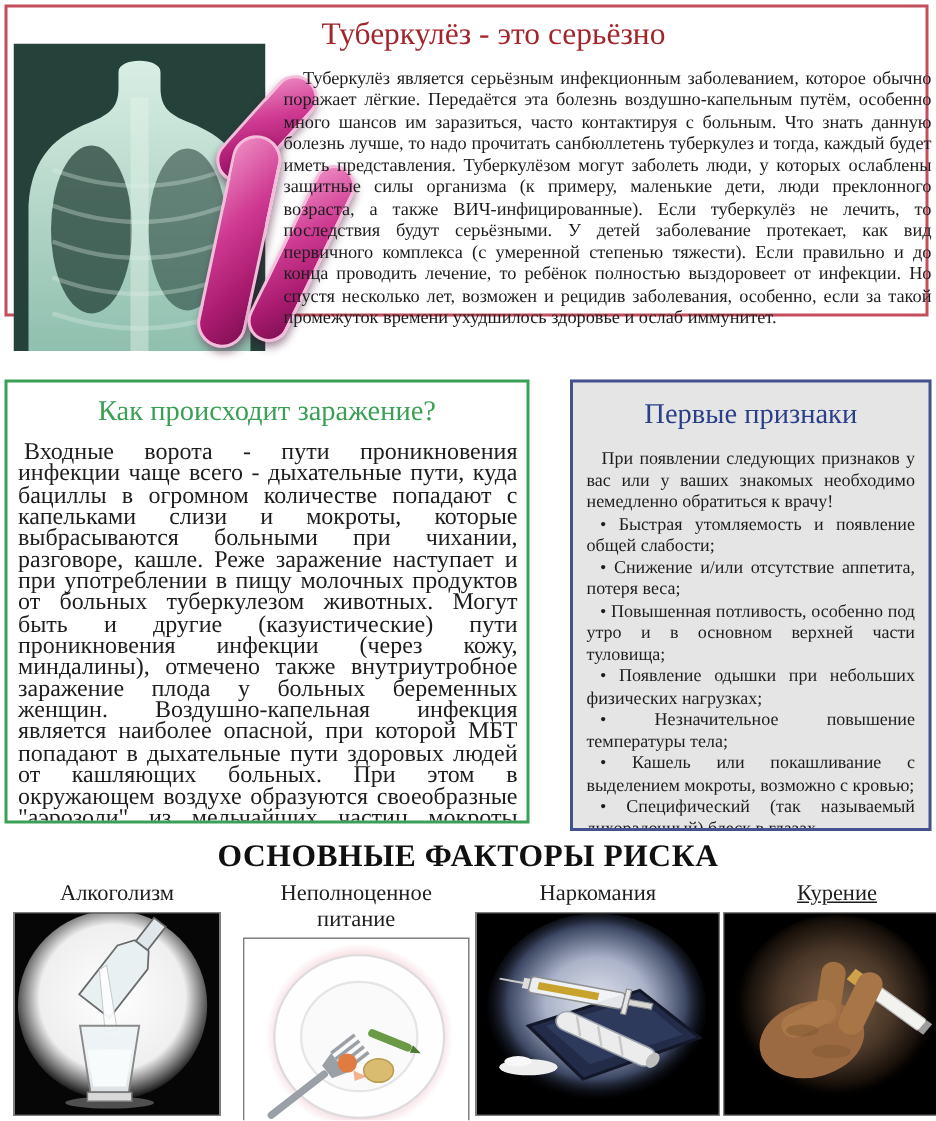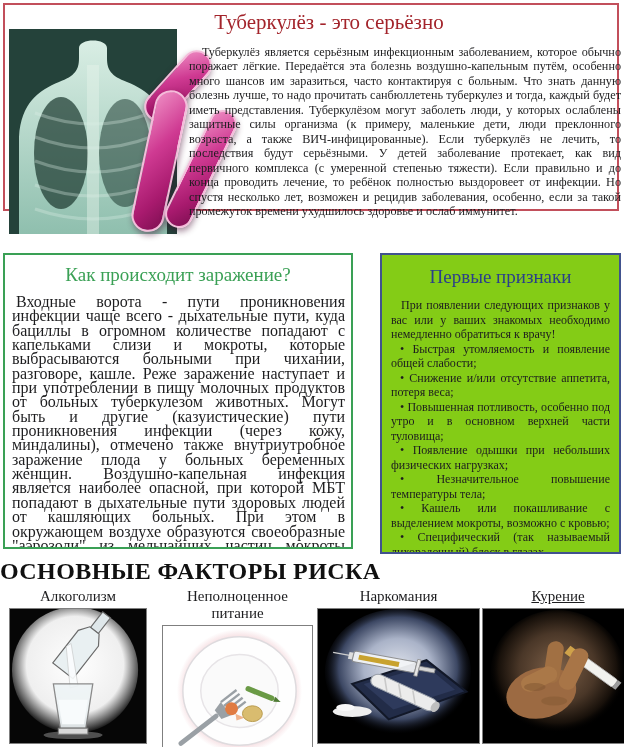--- a/index.html
+++ b/index.html
@@ -28,32 +28,32 @@
 
   
   .infect-box { position:absolute; left:3px; top:253px; width:350px; height:296px;
                 border:2px solid #3aa055; background:#fff; overflow:hidden; }
   .infect-title { margin-top:9px; text-align:center; font-size:19px; color:#3aa055; }
   .infect-text { margin-top:9px; padding:0 6px 0 7px; font-size:16px; line-height:14.35px;
                  text-align:justify; text-indent:4px; }
 
   
   .signs-box { position:absolute; left:380px; top:253px; width:241px; height:301px;
-               border:2px solid #41528e; background:#84cc16; overflow:hidden; }
+               border:2px solid #41528e; background:#e5e5e5; overflow:hidden; }
   .signs-title { margin-top:11px; text-align:center; font-size:19px; color:#2a3f8a; }
   .signs-body { margin-top:10px; padding:0 9px; font-size:12px; line-height:14.5px;
                 text-align:justify; }
   .signs-intro { text-indent:10px; }
   .signs-list { list-style:none; }
   .signs-list li { text-indent:9px; }
   .signs-list li::before { content:"•\00a0 "; }
 
   
-  .risk-title { position:absolute; left:0; right:0; top:558px; 
-                font-size:24px; font-weight:bold; color:#101010; letter-spacing:.4px; }
+  .risk-title { position:absolute; left:0; right:0; top:558px; text-align:center;
+                font-size:21px; font-weight:bold; color:#101010; letter-spacing:.4px; }
   .factor { position:absolute; top:588px; }
   .flabel { text-align:center; font-size:15px; color:#1d1d1f; margin-bottom:3px; }
   .fimg { display:block; width:100%; height:136px; border:1px solid #7f7f7f; background:#000; }
   .factor-1 { left:9px;   width:138px; }
   .factor-2 { left:162px; width:151px; }
   .factor-3 { left:317px; width:163px; }
   .factor-4 { left:482px; width:152px;text-decoration:underline; }
 </style>
 </head>
 <body>

